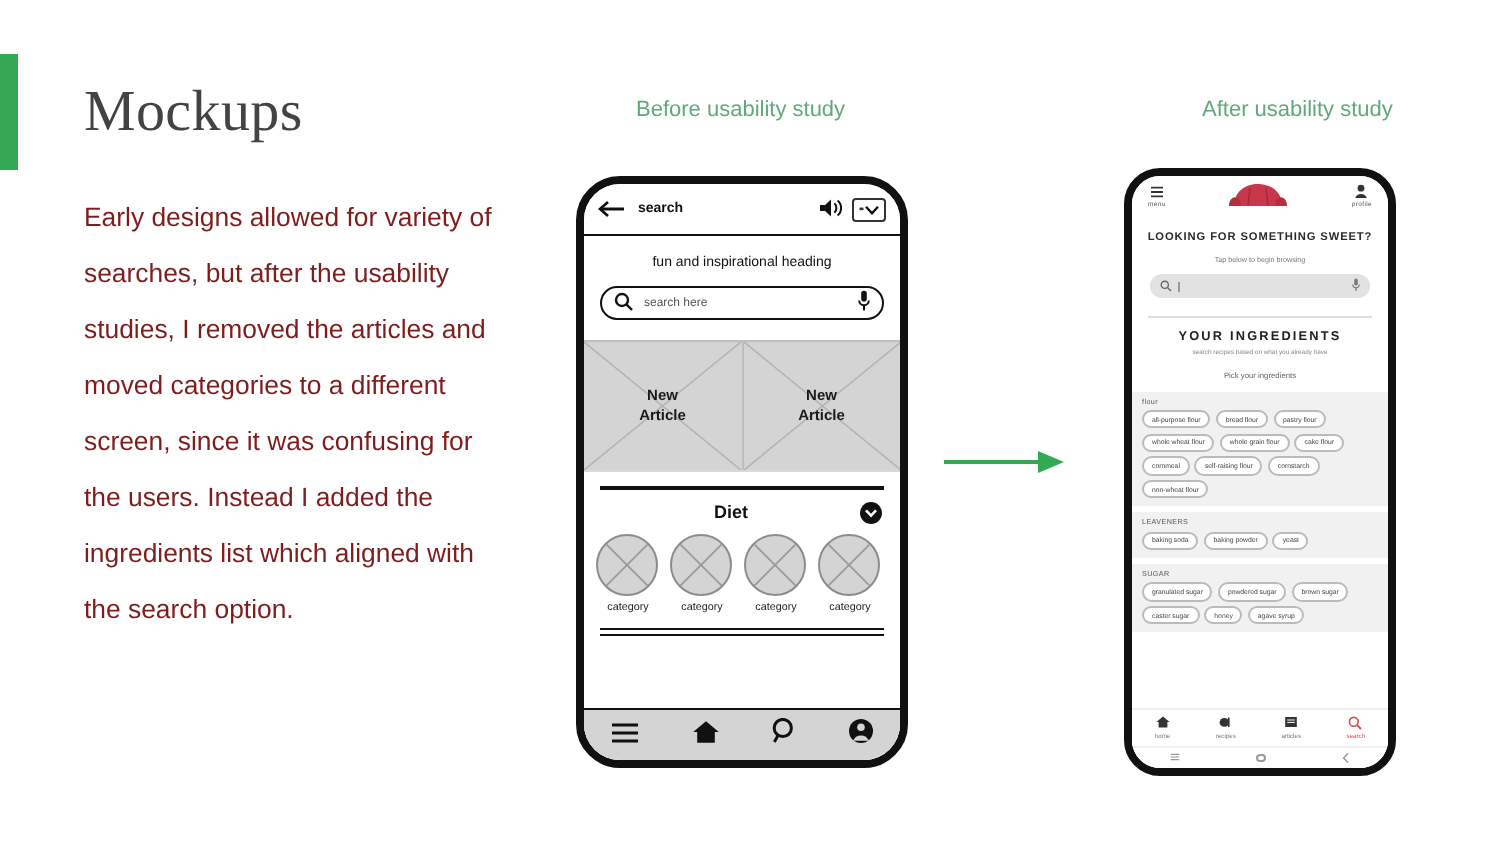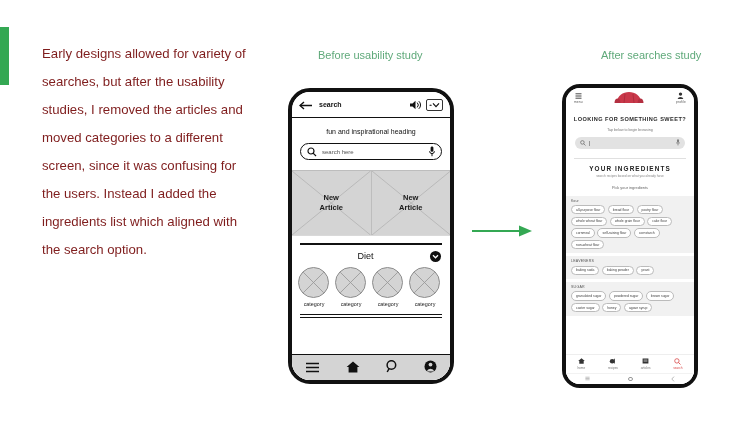--- a/index.html
+++ b/index.html
@@ -104,21 +104,21 @@
   .wf-article + .wf-article { border-left: 1px solid #bdbdbd; }
   .wf-article svg { position: absolute; inset: 0; width: 100%; height: 100%; }
   .wf-article span { position: relative; z-index: 2; }
 
   .wf-rule { height: 1.5px; background: #111; margin: 7px 8px 0; }
   .wf-rule-double { height: 1.5px; background: #111; margin: 7px 8px 0; box-shadow: 0 3px 0 #111; }
 
   .wf-section-row {
     display: flex; align-items: center; padding: 6px 9px 5px;
   }
-  .wf-section-title { font-size: 9px; font-weight: normal; color: #111; margin: 0 auto; }
+  .wf-section-title { font-size: 9px; font-weight: bold; color: #111; margin: 0 auto; }
   .wf-chevron-badge { width: 11px; height: 11px; border-radius: 50%; background: #111; display:flex; align-items:center; justify-content:center; }
 
   .wf-cats { display: flex; padding: 0 6px; gap: 5px; overflow: hidden; }
   .wf-cat { flex: 0 0 32px; text-align: center; }
   .wf-cat-circle {
     width: 31px; height: 31px; border-radius: 50%;
     background: #d4d4d4; border: 1.2px solid #8c8c8c;
     position: relative; overflow: hidden;
   }
   .wf-cat-label { font-size: 5.4px; color: #222; margin-top: 3px; }
@@ -182,25 +182,26 @@
     background: #fff; border-top: 1px solid #f2f2f2;
   }
   .sys-ci { width: 4.5px; height: 4.5px; border: .7px solid #999; border-radius: 50%; }
 </style>
 </head>
 <body>
 
 <div class="accent-bar"></div>
 
 <div class="text-col">
+  <div class="page-title">Mockups</div>
   <div class="body-copy">Early designs allowed for variety of searches, but after the usability studies, I removed the articles and moved categories to a different screen, since it was confusing for the users. Instead I added the ingredients list which aligned with the search option.</div>
 </div>
 
 <div class="caption before">Before usability study</div>
-<div class="caption after">After searches study</div>
+<div class="caption after">After usability study</div>
 
 <div class="arrow-wrap">
   <svg viewBox="0 0 60 14" width="60" height="14">
     <line x1="0" y1="7" x2="48" y2="7" stroke="#34a853" stroke-width="2"></line>
     <polygon points="47,1.5 60,7 47,12.5" fill="#34a853"></polygon>
   </svg>
 </div>
 
 <div class="phone phone-before">
   <div class="screen">

